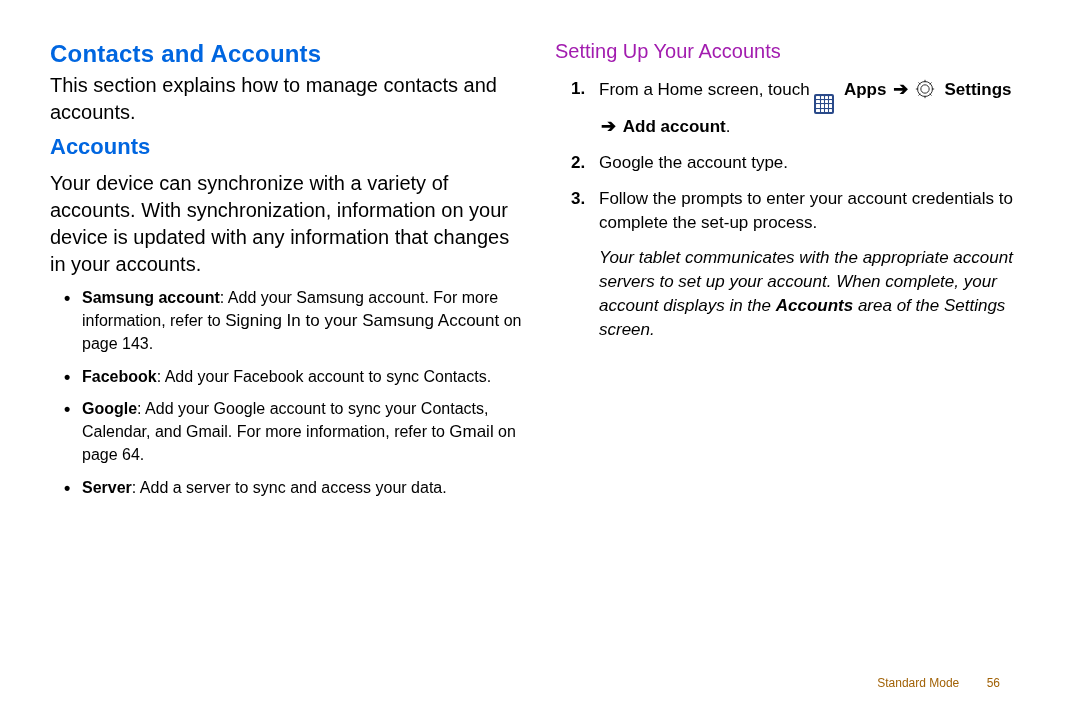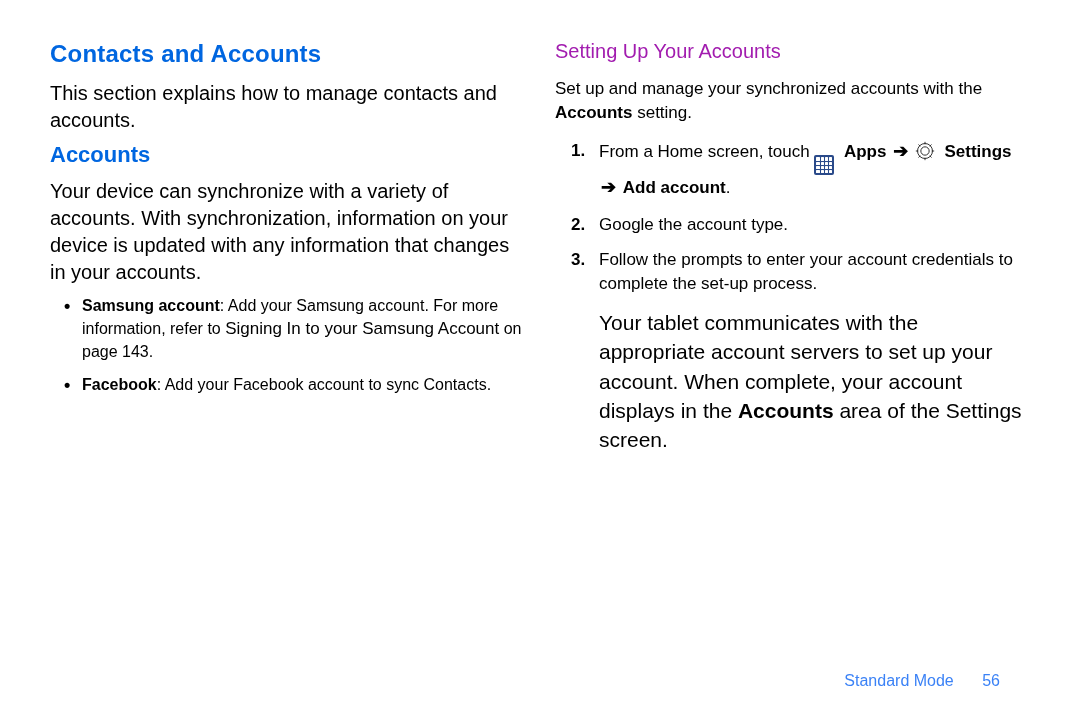--- a/index.html
+++ b/index.html
@@ -19,21 +19,21 @@
   .col {
     flex: 1;
     min-width: 0;
   }
   .h1 {
     font-family: Arial, Helvetica, sans-serif;
     font-weight: 900;
     color: #0066e0;
     font-size: 24px;
     letter-spacing: 0.2px;
-    margin-bottom: 12px;
+    margin-bottom: 4px;
   }
   .h2 {
     font-family: Arial, Helvetica, sans-serif;
     font-weight: 900;
     color: #0066e0;
     font-size: 22px;
     margin-top: 6px;
     margin-bottom: 10px;
   }
   .h3 {
@@ -82,24 +82,25 @@
     position: relative;
     padding-left: 20px;
   }
   .ol li .num {
     position: absolute;
     left: -8px;
     top: 0;
     font-weight: bold;
   }
   .after-ol {
-    font-size: 21px;
+    font-size: 17px;
     line-height: 1.4;
     padding-left: 44px;
     margin-top: 4px;
+    font-style: italic;
   }
   .intro-right {
     font-size: 17px;
     line-height: 1.4;
     margin-bottom: 14px;
   }
   .apps-icon {
     display: inline-grid;
     grid-template-columns: repeat(4, 1fr);
     grid-template-rows: repeat(4, 1fr);
@@ -125,22 +126,22 @@
   .settings-icon {
     display: inline-block;
     width: 20px;
     height: 20px;
     vertical-align: -4px;
   }
   .footer {
     position: absolute;
     bottom: 30px;
     right: 80px;
-    font-size: 16px;
-    color: #3b82f6;
+    font-size: 12px;
+    color: #a16207;
     margin-top: 8px;
   }
   .footer .pg {
     margin-left: 24px;
   }
 </style>
 </head>
 <body>
 
 <div class="page">
@@ -151,28 +152,31 @@
     <div class="h2">Accounts</div>
     <div class="body-text">Your device can synchronize with a variety of accounts. With synchronization, information on your device is updated with any information that changes in your accounts.</div>
 
     <ul class="bullets">
       <li>
         <span class="bold">Samsung account</span><span>: Add your Samsung account. For more information, refer to </span><span class="link-ref">Signing In to your Samsung Account</span><span> on page 143.</span>
       </li>
       <li>
         <span class="bold">Facebook</span><span>: Add your Facebook account to sync Contacts.</span>
       </li>
+      <li>
+        <span class="bold">Google</span><span>: Add your Google account to sync your Contacts, Calendar, and Gmail. For more information, refer to </span><span class="link-ref">Gmail</span><span> on page 64.</span>
+      </li>
+      <li>
+        <span class="bold">Server</span><span>: Add a server to sync and access your data.</span>
+      </li>
     </ul>
   </div>
 
   <div class="col">
     <div class="h3">Setting Up Your Accounts</div>
-    <div class="intro-right">
-      <span>Set up and manage your synchronized accounts with the </span><span class="bold">Accounts</span><span> setting.</span>
-    </div>
 
     <ol class="ol">
       <li>
         <span class="num">1.</span>
         <span>From a Home screen, touch </span>
         <span class="apps-icon">
             <span></span>
             <span></span>
             <span></span>
             <span></span>

